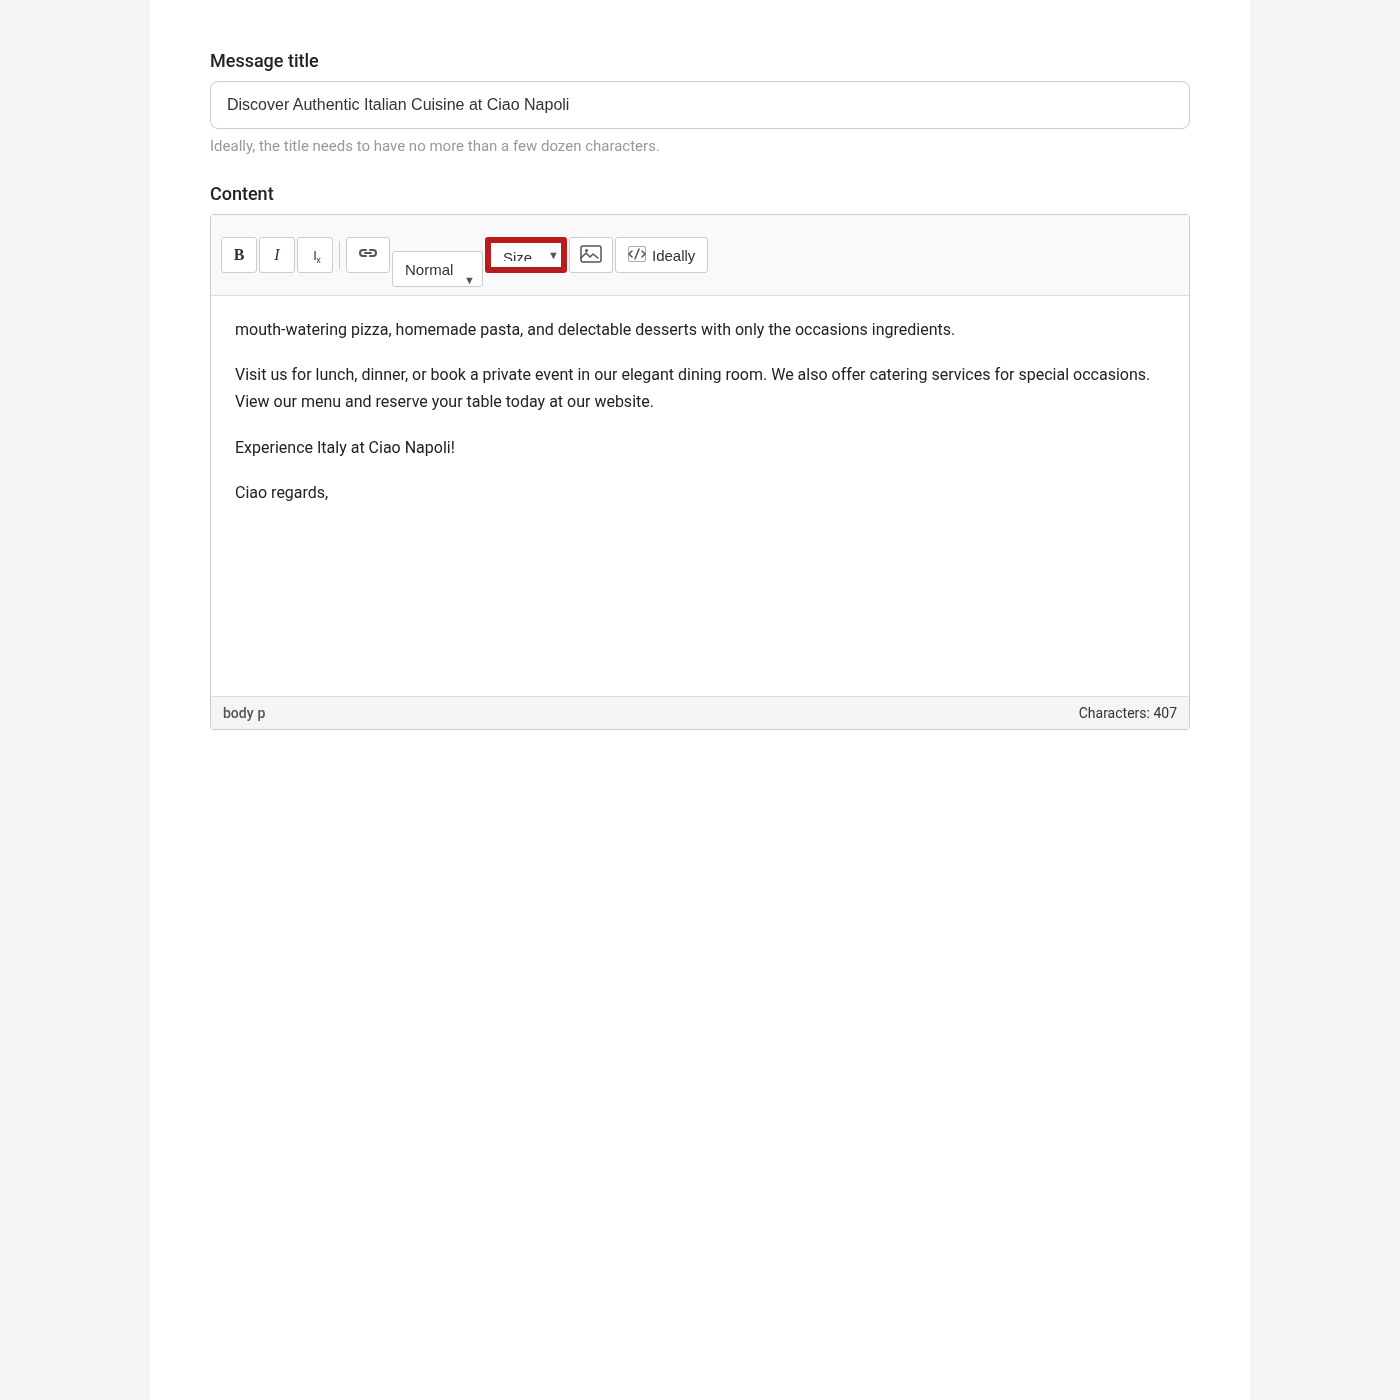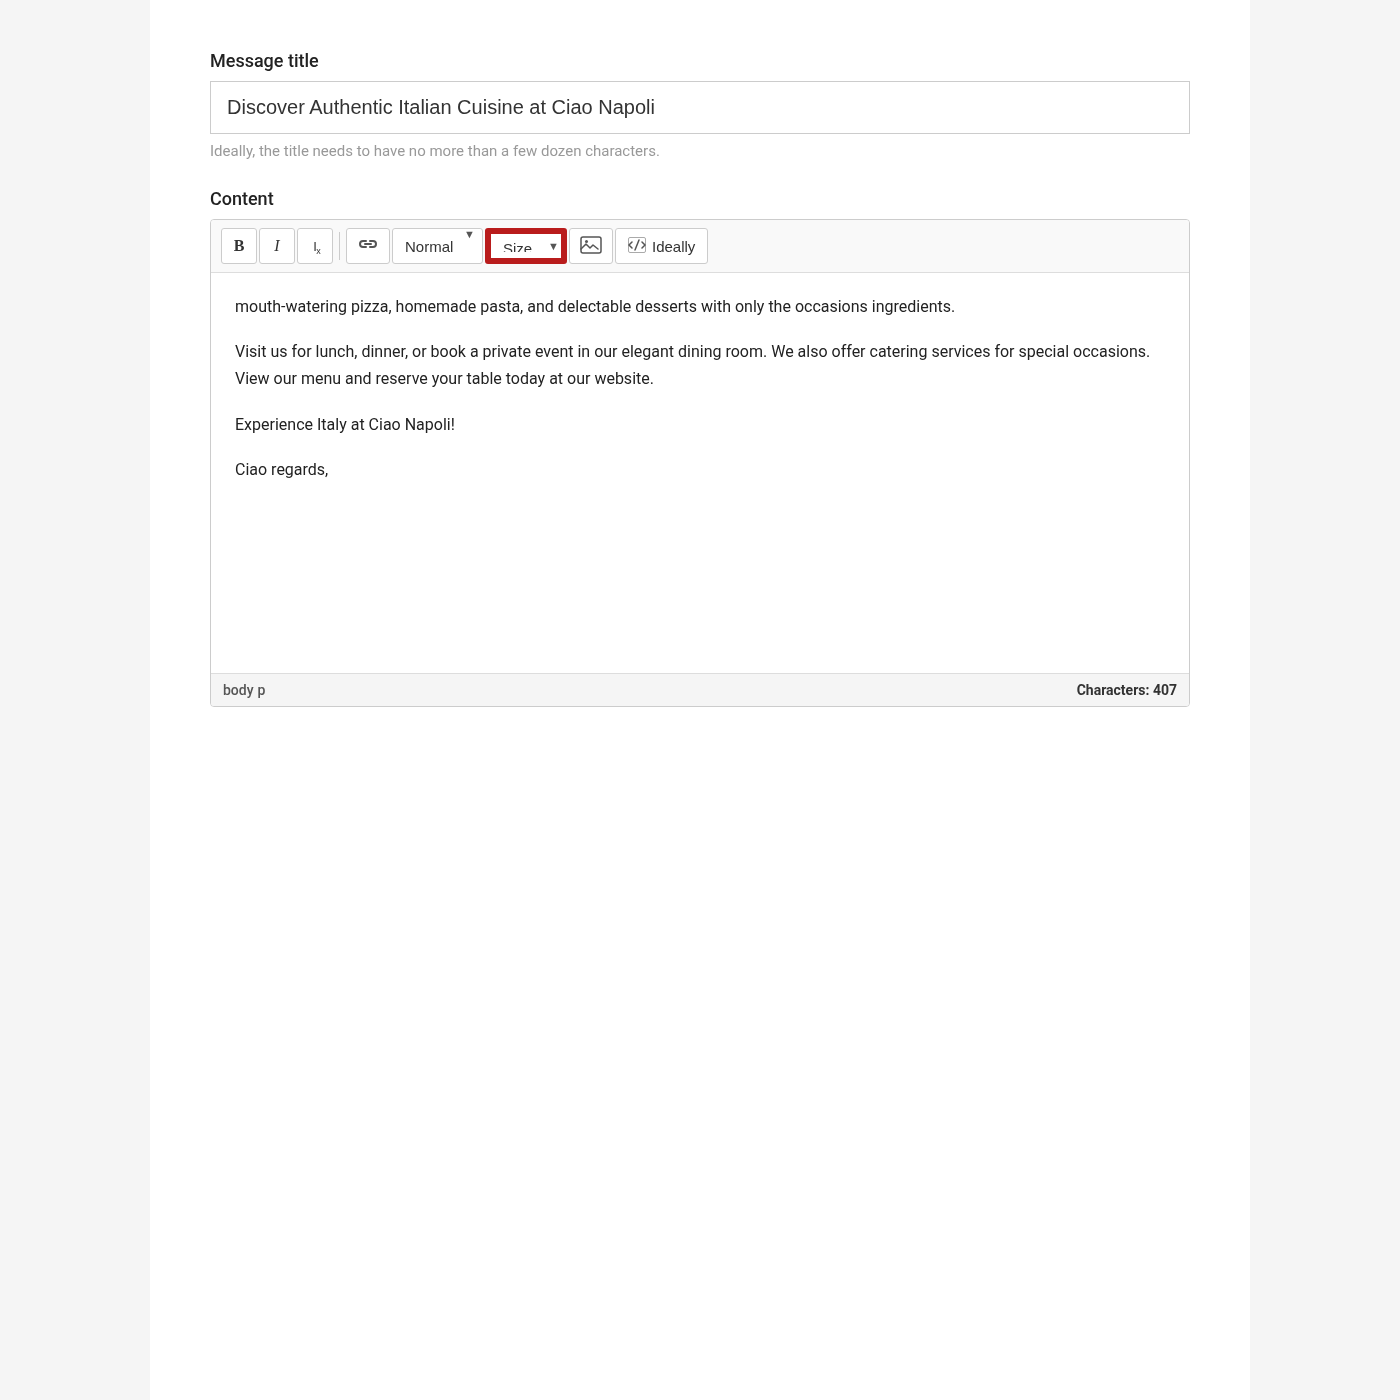--- a/index.html
+++ b/index.html
@@ -48,23 +48,23 @@
       font-size: 13px;
       color: #888;
       cursor: pointer;
       font-weight: normal;
       flex-shrink: 0;
     }
 
     .text-input {
       width: 100%;
       border: 1px solid #ccc;
-      border-radius: 0;
+      border-radius: 8px;
       padding: 14px 16px;
-      font-size: 20px;
+      font-size: 16px;
       color: #333;
       outline: none;
       background: #fff;
     }
 
     .field-hint {
       margin-top: 8px;
       font-size: 15px;
       color: #999;
     }
@@ -124,21 +124,22 @@
     .toolbar-divider {
       width: 1px;
       height: 28px;
       background: #ccc;
       margin: 0 4px;
     }
 
     .toolbar-select-wrapper {
       position: relative;
       display: inline-flex;
-      align-items: flex-start;
+      align-items: flex-end;
+      margin-top: 28px;
     }
 
     .toolbar-select {
       appearance: none;
       -webkit-appearance: none;
       border: 1px solid #ccc;
       border-radius: 3px;
       background: #fff;
       padding: 6px 28px 6px 12px;
       font-size: 15px;
@@ -229,21 +230,21 @@
     .editor-path {
       display: flex;
       gap: 4px;
     }
 
     .editor-path span {
       font-weight: 500;
     }
 
     .char-count {
-      font-weight: 700;
+      font-weight: 400;
       color: #333;
       text-align: center;
     }
 
     .size-select-wrapper {
       position: relative;
       display: inline-flex;
       align-items: center;
     }
 

